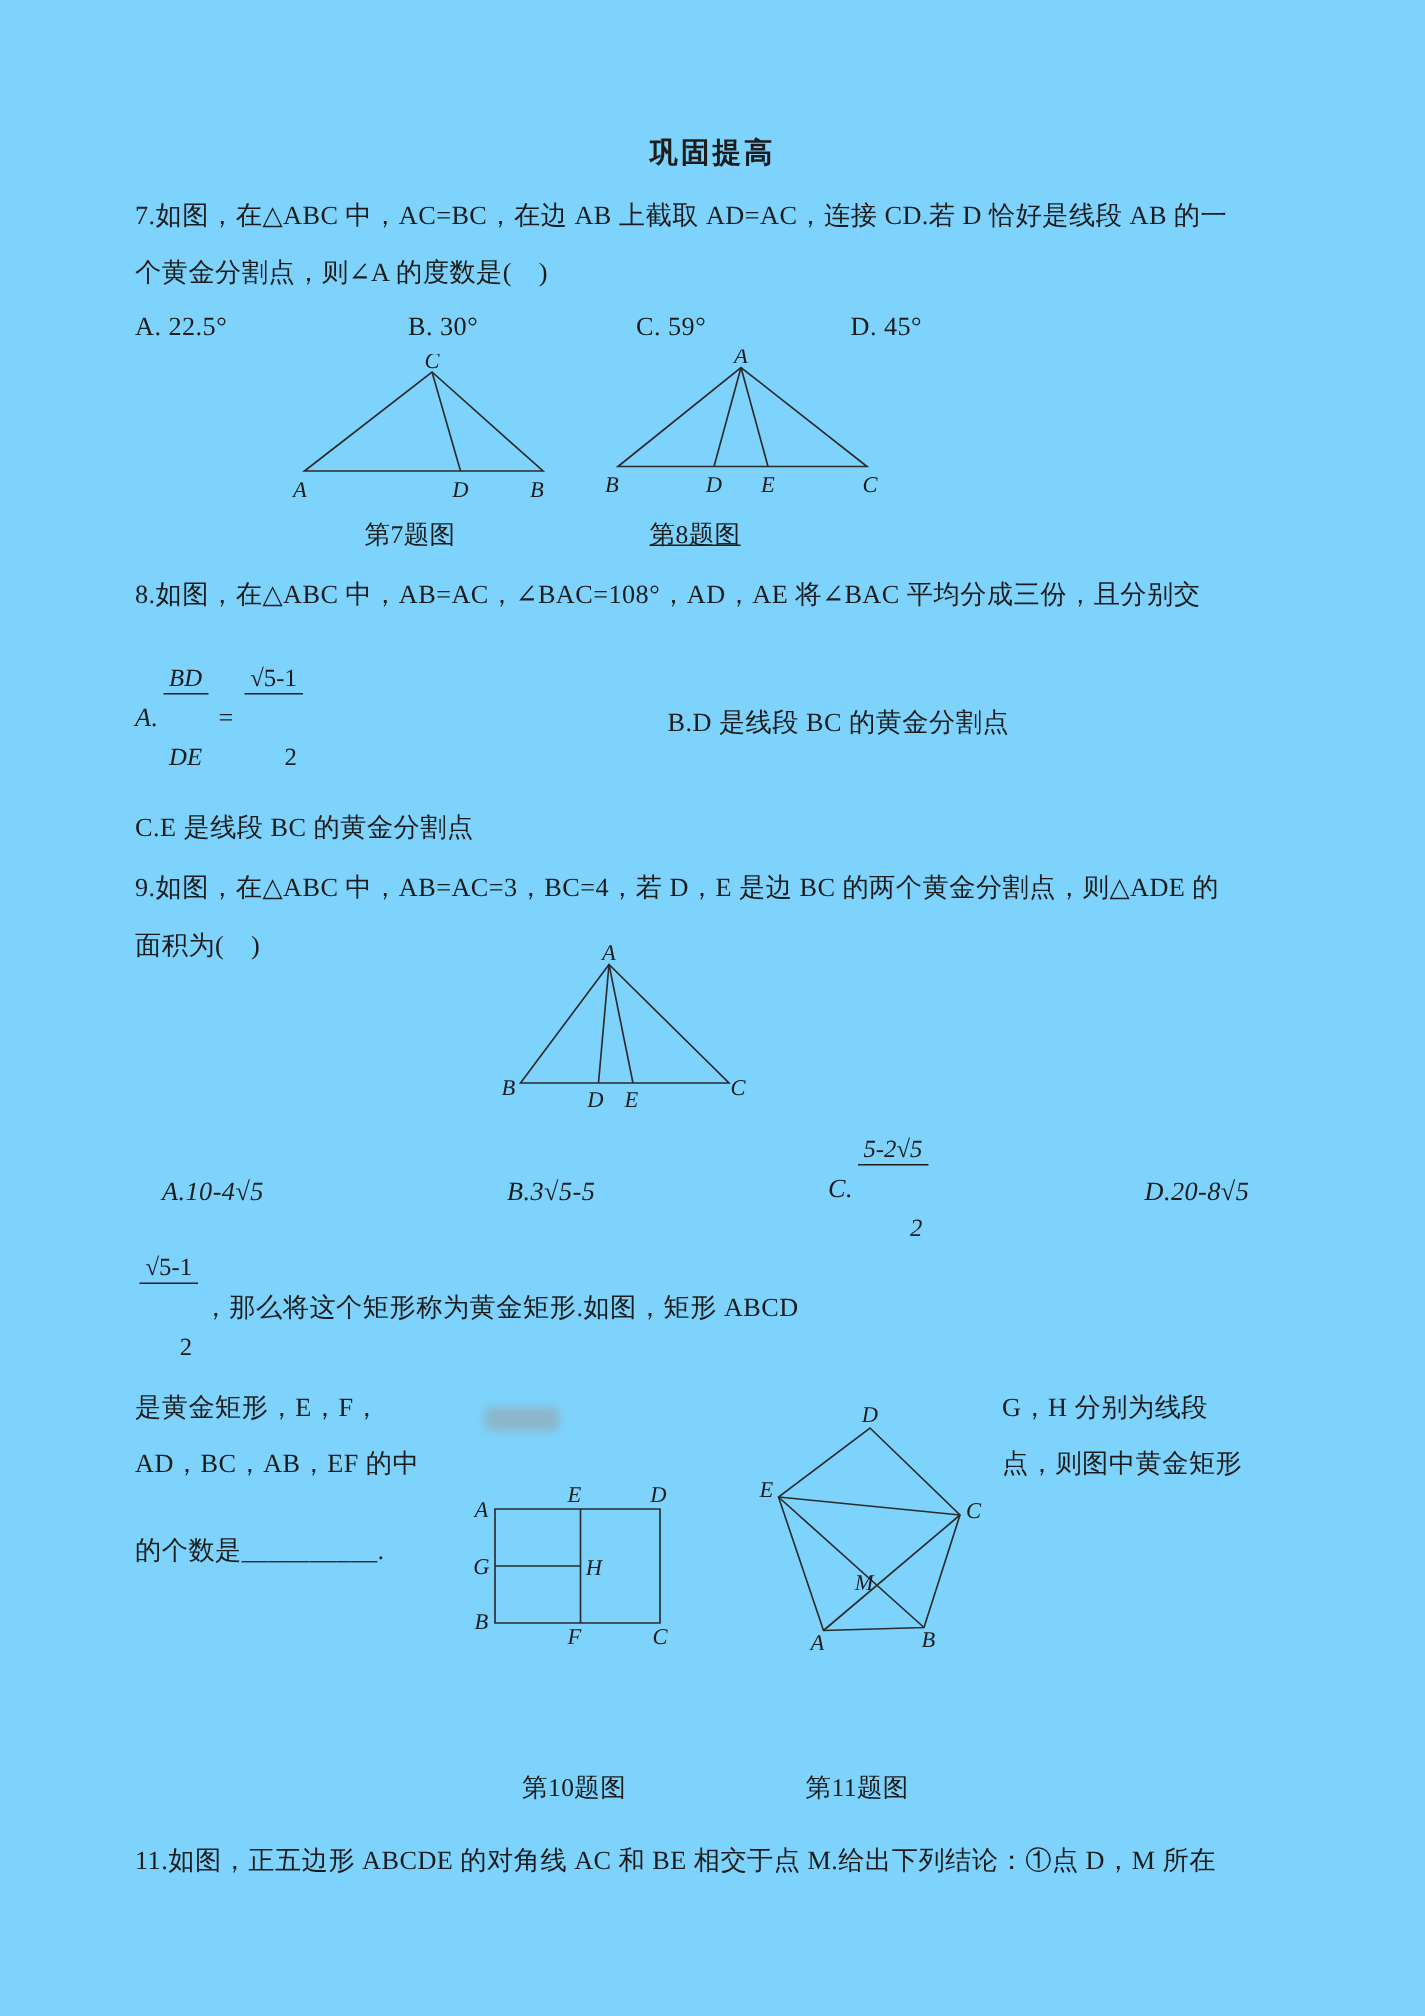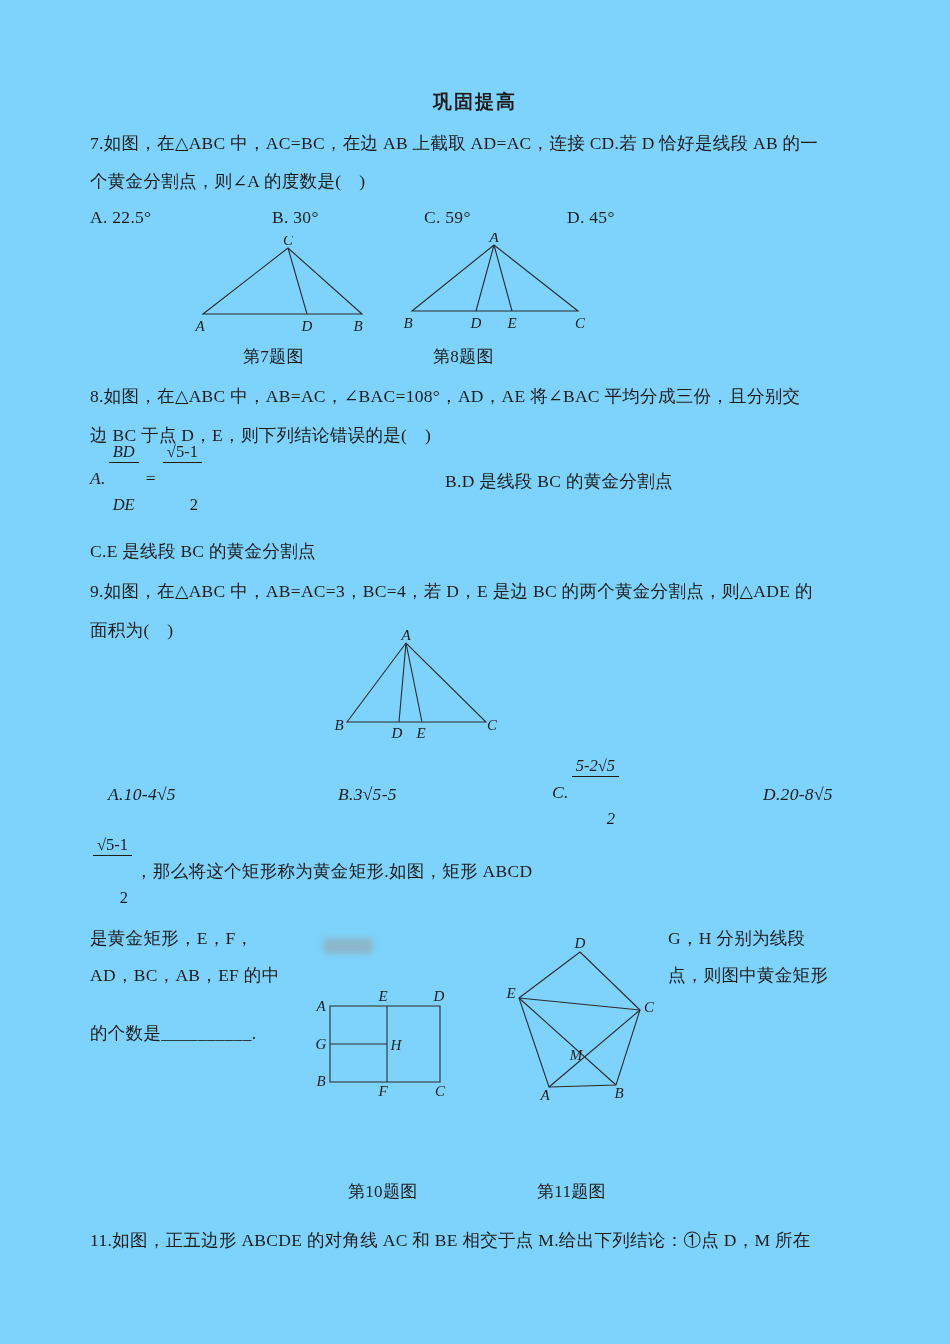--- a/index.html
+++ b/index.html
@@ -87,24 +87,23 @@
     <line x1="94" y1="12" x2="76" y2="78"></line>
     <line x1="94" y1="12" x2="112" y2="78"></line>
     <text x="94" y="9" text-anchor="middle">A</text>
     <text x="8" y="95" text-anchor="middle">B</text>
     <text x="76" y="95" text-anchor="middle">D</text>
     <text x="112" y="95" text-anchor="middle">E</text>
     <text x="180" y="95" text-anchor="middle">C</text>
   </svg>
 
   <div class="caption" style="left:243px;top:345px;">第7题图</div>
-  <div class="caption" style="left:433px;top:345px;">第8题图</div>
+  <div class="caption" style="left:433px;top:345px;text-decoration:underline;">第8题图</div>
 
   <div class="line" style="left:90px;top:384px;">8.如图，在△ABC 中，AB=AC，∠BAC=108°，AD，AE 将∠BAC 平均分成三份，且分别交</div>
-  <div class="line" style="left:90px;top:423px;">边 BC 于点 D，E，则下列结论错误的是(　)</div>
 
   <div class="line flexline" style="left:90px;top:452px;height:52px;">
     <span class="italic">A.</span>
     <span class="frac italic">
       <span class="num">BD</span>
       <span class="den">DE</span>
     </span>
     <span style="margin:0 4px;">=</span>
     <span class="frac">
       <span class="num">√5-1</span>

